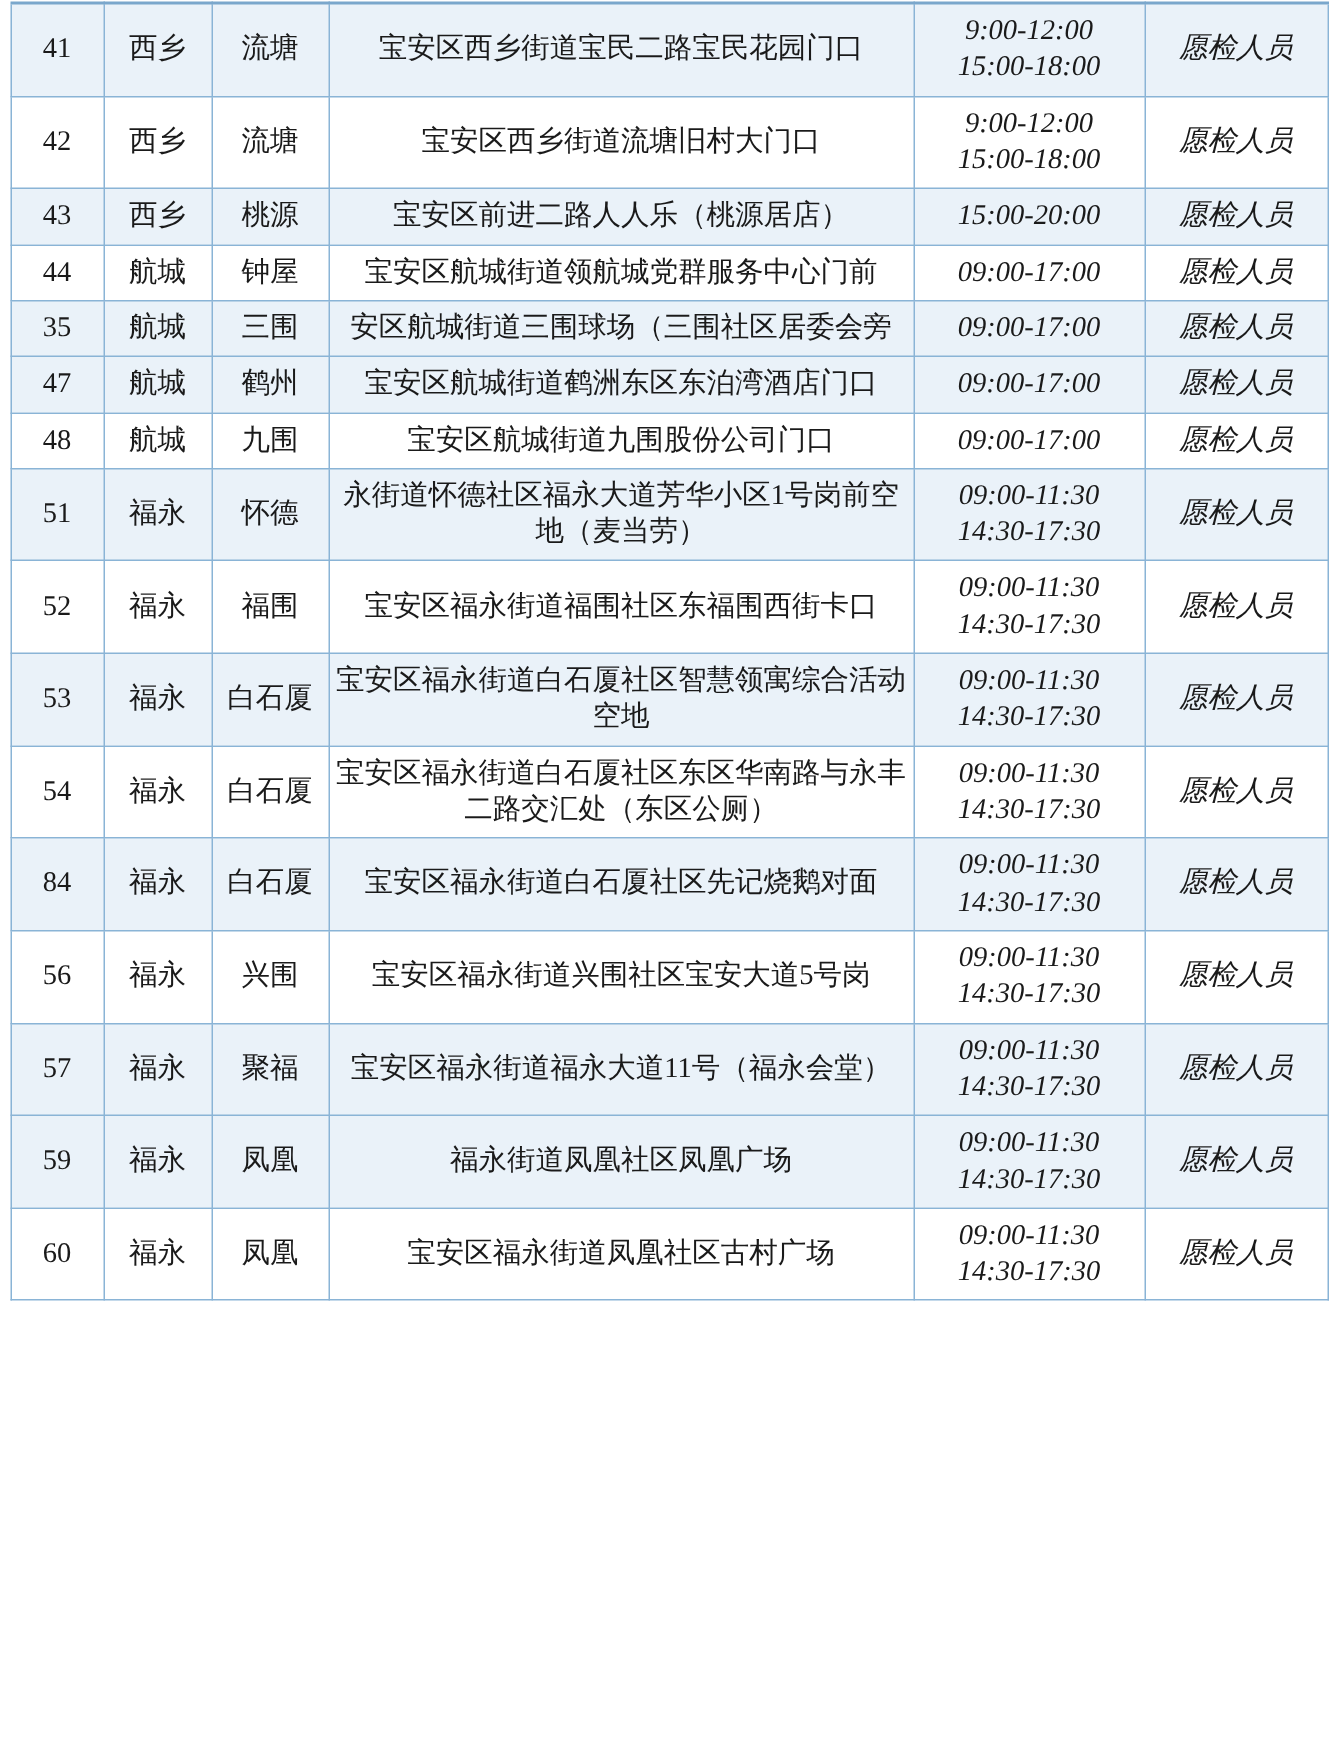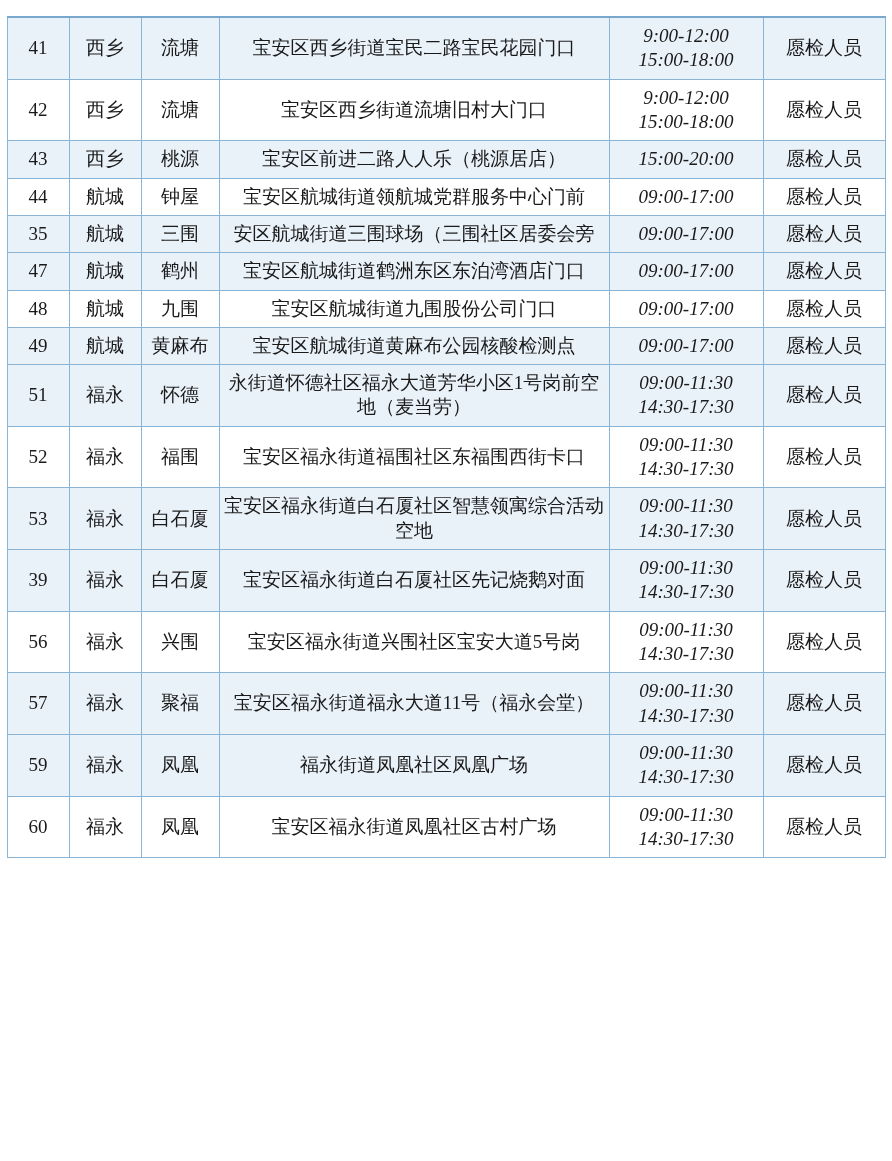--- a/index.html
+++ b/index.html
@@ -13,21 +13,21 @@
     color: #1a1a1a;
   }
   #sheet {
     width: 892px;
     box-sizing: border-box;
   }
   table.grid {
     border-collapse: collapse;
     table-layout: fixed;
     width: 878px;
-    margin: 16px auto;
+    margin: 1px auto;
     border-top: 2px solid #7aa7cc;
   }
   table.grid td {
     border: 1px solid #8ab4d6;
     text-align: center;
     vertical-align: middle;
     font-size: 19px;
     line-height: 1.28;
     padding: 6px 4px;
     word-break: break-all;
@@ -53,21 +53,21 @@
   td.time {
     font-size: 18px;
     white-space: pre-line;
     line-height: 1.3;
     font-style: italic;
   }
   td.no, td.str, td.com, td.obj {
     font-size: 19px;
     white-space: nowrap;
   }
-  td.obj { font-size: 19px; }
+  td.obj { font-size: 19px; font-style: italic; }
 </style>
 </head>
 <body>
 
 <div id="sheet">
   <table class="grid">
     <colgroup>
       <col class="c-no">
       <col class="c-str">
       <col class="c-com">
@@ -128,28 +128,20 @@
         </tr>
         <tr class="plain">
           <td class="no">48</td>
           <td class="str">航城</td>
           <td class="com">九围</td>
           <td class="addr">宝安区航城街道九围股份公司门口</td>
           <td class="time">09:00-17:00</td>
           <td class="obj">愿检人员</td>
         </tr>
         <tr class="shade">
-          <td class="no">49</td>
-          <td class="str">航城</td>
-          <td class="com">黄麻布</td>
-          <td class="addr">宝安区航城街道黄麻布公园核酸检测点</td>
-          <td class="time">09:00-17:00</td>
-          <td class="obj">愿检人员</td>
-        </tr>
-        <tr class="shade">
           <td class="no">51</td>
           <td class="str">福永</td>
           <td class="com">怀德</td>
           <td class="addr">永街道怀德社区福永大道芳华小区1号岗前空地（麦当劳）</td>
           <td class="time">09:00-11:30
 14:30-17:30</td>
           <td class="obj">愿检人员</td>
         </tr>
         <tr class="plain">
           <td class="no">52</td>
@@ -162,22 +154,31 @@
         </tr>
         <tr class="shade">
           <td class="no">53</td>
           <td class="str">福永</td>
           <td class="com">白石厦</td>
           <td class="addr">宝安区福永街道白石厦社区智慧领寓综合活动空地</td>
           <td class="time">09:00-11:30
 14:30-17:30</td>
           <td class="obj">愿检人员</td>
         </tr>
-        <tr class="shade">
-          <td class="no">39</td>
+        <tr class="plain">
+          <td class="no">54</td>
+          <td class="str">福永</td>
+          <td class="com">白石厦</td>
+          <td class="addr">宝安区福永街道白石厦社区东区华南路与永丰二路交汇处（东区公厕）</td>
+          <td class="time">09:00-11:30
+14:30-17:30</td>
+          <td class="obj">愿检人员</td>
+        </tr>
+        <tr class="shade">
+          <td class="no">84</td>
           <td class="str">福永</td>
           <td class="com">白石厦</td>
           <td class="addr">宝安区福永街道白石厦社区先记烧鹅对面</td>
           <td class="time">09:00-11:30
 14:30-17:30</td>
           <td class="obj">愿检人员</td>
         </tr>
         <tr class="plain">
           <td class="no">56</td>
           <td class="str">福永</td>

